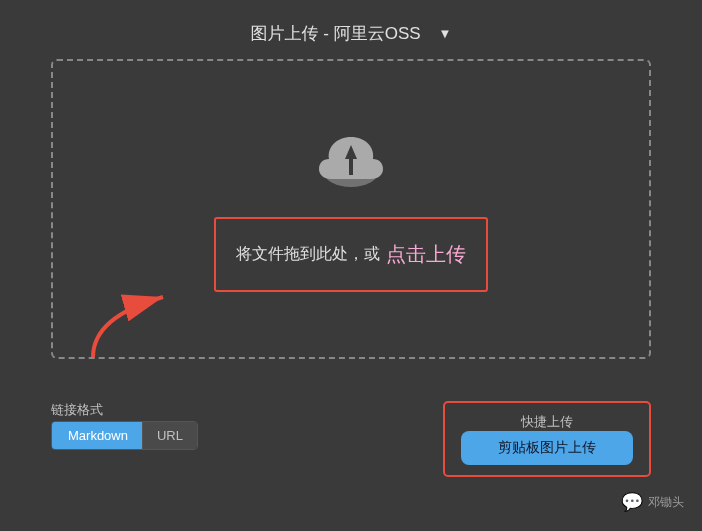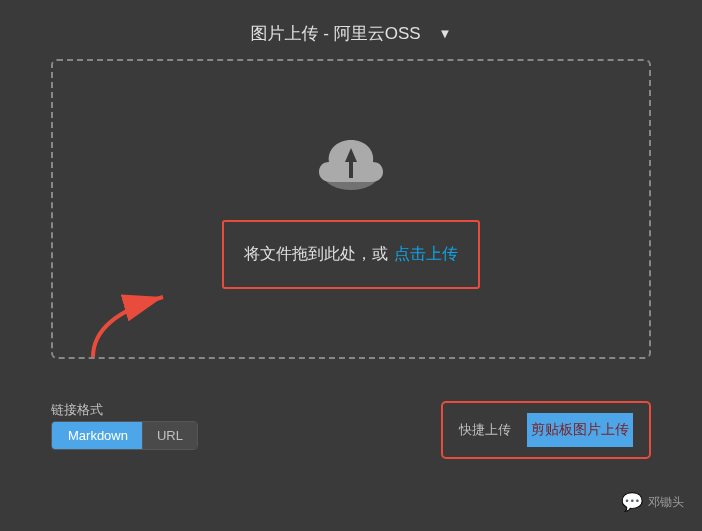--- a/index.html
+++ b/index.html
@@ -59,22 +59,22 @@
       align-items: center;
       gap: 6px;
     }
 
     .upload-text {
       color: #e0e0e0;
       font-size: 16px;
     }
 
     .upload-link {
-      color: #0ea5e9;
-      font-size: 16px;
+      color: #f9a8d4;
+      font-size: 20px;
       cursor: pointer;
       text-decoration: none;
     }
 
     .bottom-section {
       margin-top: 42px;
       width: 600px;
       display: flex;
       flex-direction: row;
       align-items: flex-start;
@@ -130,36 +130,36 @@
       flex-direction: column;
       align-items: center;
       gap: 10px;
     }
 
     .quick-upload-box {
       border: 2px solid #e74c3c;
       border-radius: 5px;
       padding: 10px 16px;
       display: flex;
-      flex-direction: row;
-      align-items: center;
-      gap: 16px;
+      flex-direction: column;
+      align-items: center;
+      gap: 0;
     }
 
     .quick-upload-label {
       color: #c0c0c0;
       font-size: 13px;
     }
 
     .clipboard-btn {
       background: #4da6e8;
-      color: #7f1d1d;
+      color: #0f172a;
       border: none;
-      border-radius: 0;
-      padding: 8px 4px;
+      border-radius: 8px;
+      padding: 8px 37px;
       font-size: 14px;
       cursor: pointer;
       outline: none;
       white-space: nowrap;
     }
 
     
     .watermark {
       position: absolute;
       bottom: 18px;

